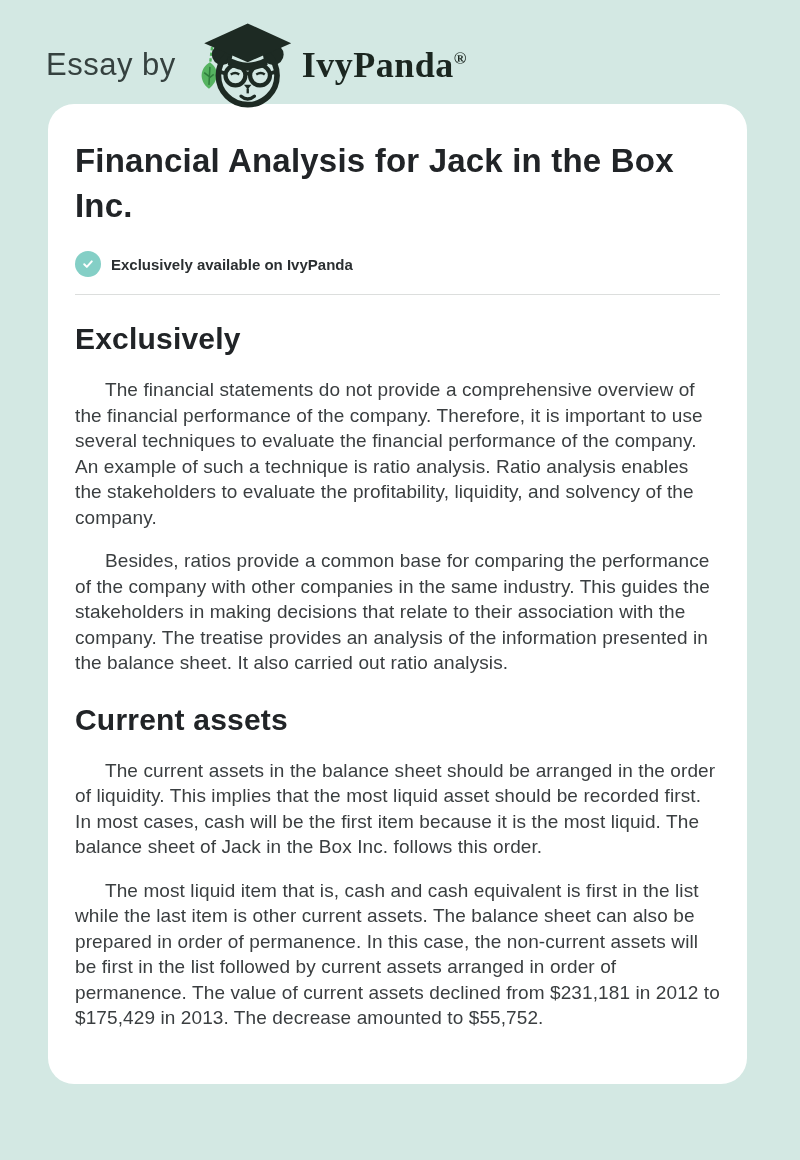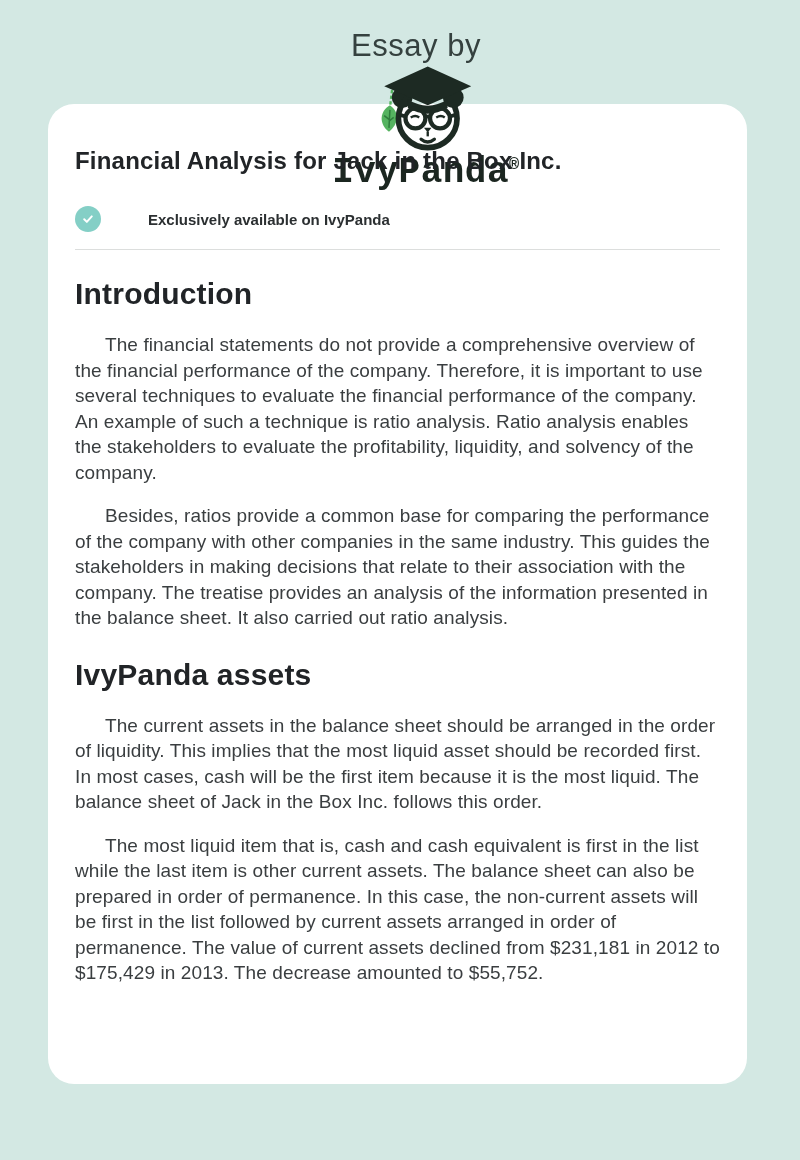--- a/index.html
+++ b/index.html
@@ -9,37 +9,36 @@
     height: 1160px;
     background: #d3e8e3;
     font-family: "Liberation Sans", sans-serif;
     overflow: hidden;
   }
   .page-header {
     display: flex;
     align-items: center;
     padding: 28px 0 0 46px;
     height: 102px;
-    flex-direction: column;
   }
   .essay-by {
     font-size: 31px;
     color: #35413f;
     letter-spacing: 0.5px;
     margin-right: 14px;
   }
   .logo-wrap {
     width: 106px;
     height: 90px;
     display: flex;
     align-items: center;
     justify-content: center;
   }
   .brand {
-    font-family: Liberation Mono, monospace;
+    font-family: Liberation Serif, serif;
     font-weight: 700;
     font-size: 36px;
     color: #1b2620;
     margin-left: 6px;
     letter-spacing: 0.5px;
   }
   .brand sup {
     font-size: 17px;
     font-weight: 700;
     vertical-align: super;
@@ -48,31 +47,30 @@
   .card {
     width: 699px;
     height: 980px;
     margin: 2px 0 0 48px;
     background: #ffffff;
     border-radius: 26px;
     padding: 34px 27px 40px 27px;
   }
   .essay-title {
     margin: 0 0 23px 0;
-    font-size: 24px;
+    font-size: 33px;
     line-height: 45px;
     font-weight: 700;
     color: #212427;
     letter-spacing: 0.2px;
   }
   .badge-row {
     display: flex;
     align-items: center;
     margin: 0 0 17px 0;
-    gap: 37px;
   }
   .check-circle {
     width: 26px;
     height: 26px;
     border-radius: 50%;
     background: #84cfc6;
     display: flex;
     align-items: center;
     justify-content: center;
     flex: 0 0 auto;
@@ -152,23 +150,23 @@
       <svg width="14" height="14" viewBox="0 0 24 24">
         <path d="M5.5 12.5 L10 17 L18.5 7.5" stroke="#ffffff" stroke-width="3.4" fill="none" stroke-linecap="round" stroke-linejoin="round"></path>
       </svg>
     </span>
     <span class="badge-label">Exclusively available on IvyPanda</span>
   </div>
 
   <hr class="divider">
 
   <section>
-    <h2 class="section-heading">Introduction</h2>
+    <h2 class="section-heading">Exclusively</h2>
     <p>The financial statements do not provide a comprehensive overview of the financial performance of the company. Therefore, it is important to use several techniques to evaluate the financial performance of the company. An example of such a technique is ratio analysis. Ratio analysis enables the stakeholders to evaluate the profitability, liquidity, and solvency of the company.</p>
     <p>Besides, ratios provide a common base for comparing the performance of the company with other companies in the same industry. This guides the stakeholders in making decisions that relate to their association with the company. The treatise provides an analysis of the information presented in the balance sheet. It also carried out ratio analysis.</p>
   </section>
 
   <section>
-    <h2 class="section-heading">IvyPanda assets</h2>
+    <h2 class="section-heading">Current assets</h2>
     <p>The current assets in the balance sheet should be arranged in the order of liquidity. This implies that the most liquid asset should be recorded first. In most cases, cash will be the first item because it is the most liquid. The balance sheet of Jack in the Box Inc. follows this order.</p>
     <p>The most liquid item that is, cash and cash equivalent is first in the list while the last item is other current assets. The balance sheet can also be prepared in order of permanence. In this case, the non-current assets will be first in the list followed by current assets arranged in order of permanence. The value of current assets declined from $231,181 in 2012 to $175,429 in 2013. The decrease amounted to $55,752.</p>
   </section>
 </main>
 
 </body></html>

